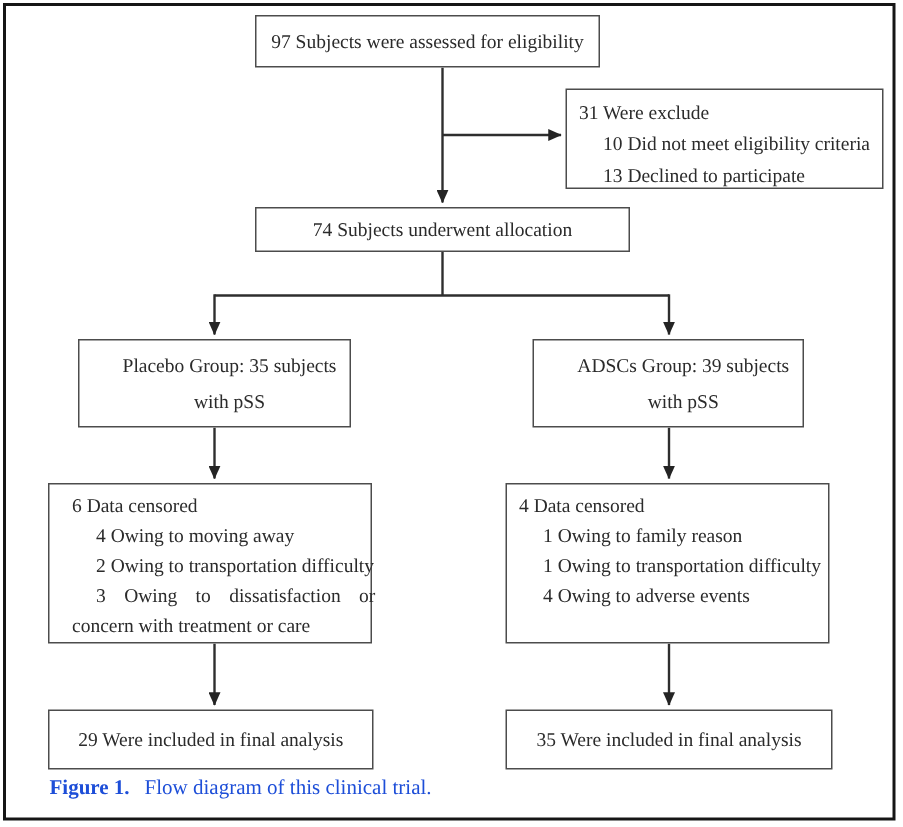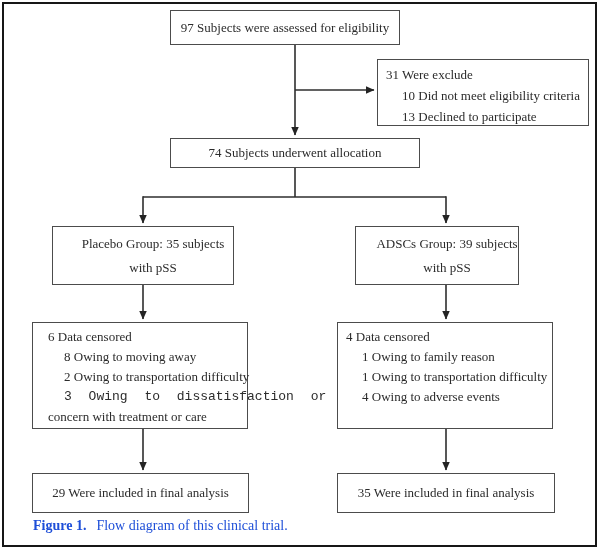--- a/index.html
+++ b/index.html
@@ -35,21 +35,21 @@
     align-items:center;
     justify-content:center;
     text-align:center;
     white-space:nowrap;
   }
   .box.list{
     padding:4px 6px 0 8px;
   }
   .list .line{white-space:nowrap;}
   .list .indent{padding-left:16px;}
-  .list .spread{word-spacing:9px;font-family:Liberation Mono, monospace;}
+  .list .spread{word-spacing:9px;}
   .group-lines{line-height:24px;padding-left:20px;}
   .caption{
     position:absolute;
     left:33px;top:518px;
     font-size:14px;
     white-space:nowrap;
     color:#1d4ed8;
   }
   .caption .cap-label{font-weight:bold;margin-right:10px;}
 </style>
@@ -94,28 +94,28 @@
 
   <div class="box center" style="left:170px;top:138px;width:250px;height:30px;">
     <span>74 Subjects underwent allocation</span>
   </div>
 
   <div class="box center group-lines" style="left:52px;top:226px;width:182px;height:59px;">
     <span>Placebo Group: 35 subjects</span>
     <span>with pSS</span>
   </div>
 
-  <div class="box center group-lines" style="left:355px;top:226px;width:164px;height:59px;">
+  <div class="box center group-lines" style="left:355px;top:226px;width:181px;height:59px;">
     <span>ADSCs Group: 39 subjects</span>
     <span>with pSS</span>
   </div>
 
   <div class="box list" style="left:32px;top:322px;width:216px;height:107px;padding-left:15px;">
     <div class="line">6 Data censored</div>
-    <div class="line indent">8 Owing to moving away</div>
+    <div class="line indent">4 Owing to moving away</div>
     <div class="line indent">2 Owing to transportation difficulty</div>
     <div class="line indent spread">3 Owing to dissatisfaction or</div>
     <div class="line">concern with treatment or care</div>
   </div>
 
   <div class="box list" style="left:337px;top:322px;width:216px;height:107px;">
     <div class="line">4 Data censored</div>
     <div class="line indent">1 Owing to family reason</div>
     <div class="line indent">1 Owing to transportation difficulty</div>
     <div class="line indent">4 Owing to adverse events</div>

